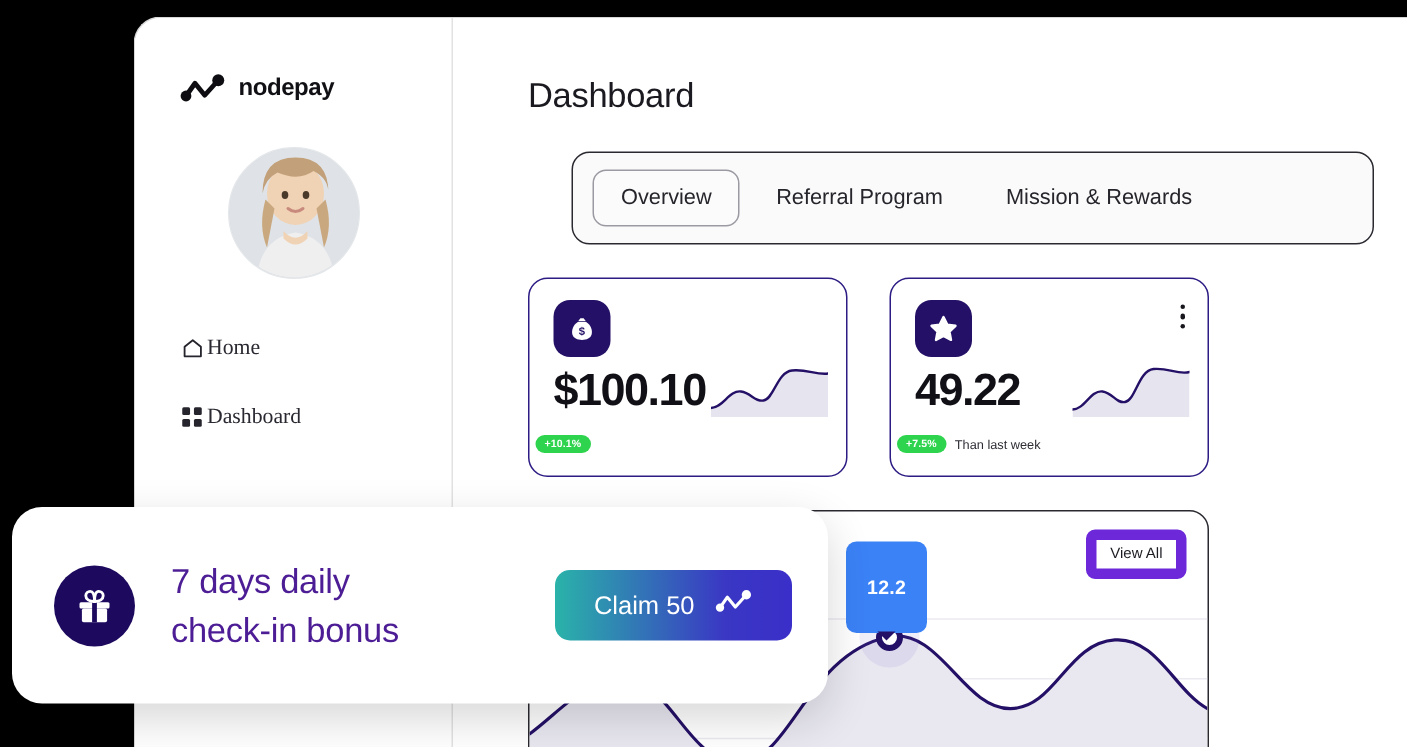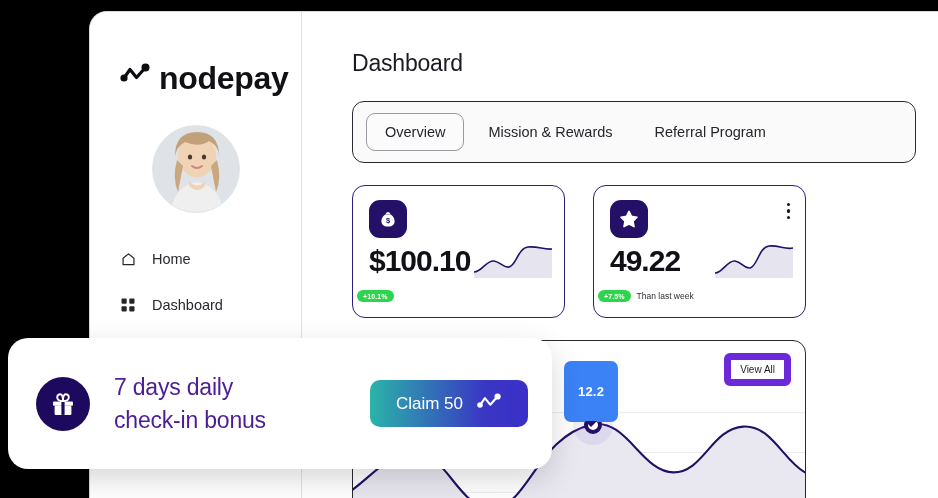--- a/index.html
+++ b/index.html
@@ -30,45 +30,45 @@
     width: 212px; height: 560px;
     background: #ffffff;
     border-right: 1px solid #e2e2e4;
   }
   .brand {
     display: flex; align-items: center; gap: 9px;
     padding: 36px 0 0 30px;
   }
   .brand-mark { width: 30px; height: 22px; display: block; }
   .brand-name {
-    font-size: 32px; font-weight: 700; color: #111014;
+    font-size: 16px; font-weight: 700; color: #111014;
     letter-spacing: -0.3px;
-    margin-top: 12px;
   }
   .avatar-wrap {
     display: flex; justify-content: center;
     margin-top: 28px;
   }
   .avatar-big {
     width: 88px; height: 88px; border-radius: 50%;
     background: #d7dbe0;
     overflow: hidden; position: relative;
     border: 1px solid #e4e7ea;
   }
   .greeting {
     text-align: center; margin-top: 20px;
     font-size: 20px; font-weight: 600; color: #15141a;
     letter-spacing: -0.2px;
   }
   .nav { margin-top: 28px; padding: 0 22px; }
   .nav-item {
-    display: flex; align-items: center; gap: 14px;
+    display: flex; align-items: center; 
     height: 36px; border-radius: 9px;
     padding-left: 6px; margin-bottom: 10px;
     cursor: pointer;
+    font-family: Liberation Serif, serif;
   }
   .nav-ico {
     width: 20px; height: 20px;
     display: flex; align-items: center; justify-content: center;
     color: #26242c;
   }
   .nav-label { font-size: 14.5px; color: #2a2830; font-weight: 500; }
 
   
   #main {
@@ -82,21 +82,21 @@
     letter-spacing: -0.2px;
   }
   
   #tabs {
     margin-top: 24px;
     height: 62px;
     border: 1px solid #2a2930;
     border-radius: 12px;
     background: #fafafa;
     display: flex; align-items: center;
-    padding: 0 13px; gap: 6px;
+    padding: 0 13px; gap: 6px; margin-left: 29px;
   }
   .tab {
     height: 38px; display: flex; align-items: center;
     padding: 0 18px; border-radius: 9px;
     font-size: 14.5px; color: #26252b; cursor: pointer;
     white-space: nowrap;
   }
   .tab.active {
     border: 1px solid #9b9aa2; background: #fbfbfb;
   }
@@ -283,24 +283,24 @@
 
   <section id="main">
 
     <h1 id="page-title">Dashboard</h1>
 
     <div id="tabs">
       <div class="tab active">
         <span>Overview</span>
       </div>
       <div class="tab">
+        <span>Referral Program</span>
+      </div>
+      <div class="tab">
         <span>Mission &amp; Rewards</span>
-      </div>
-      <div class="tab">
-        <span>Referral Program</span>
       </div>
     </div>
 
     <div id="stat-row">
 
       <div class="stat-card">
         <div class="stat-ico">
           <svg width="20" height="20" viewBox="0 0 20 20">
             <path d="M7.4,5.2 L12.6,5.2 L11.1,3.2 L8.9,3.2 Z" fill="#ffffff"></path>
             <path d="M7.2,5.6 C4.2,7.6 2.8,11 3.6,14 C4.3,16.5 6.9,17.6 10,17.6

